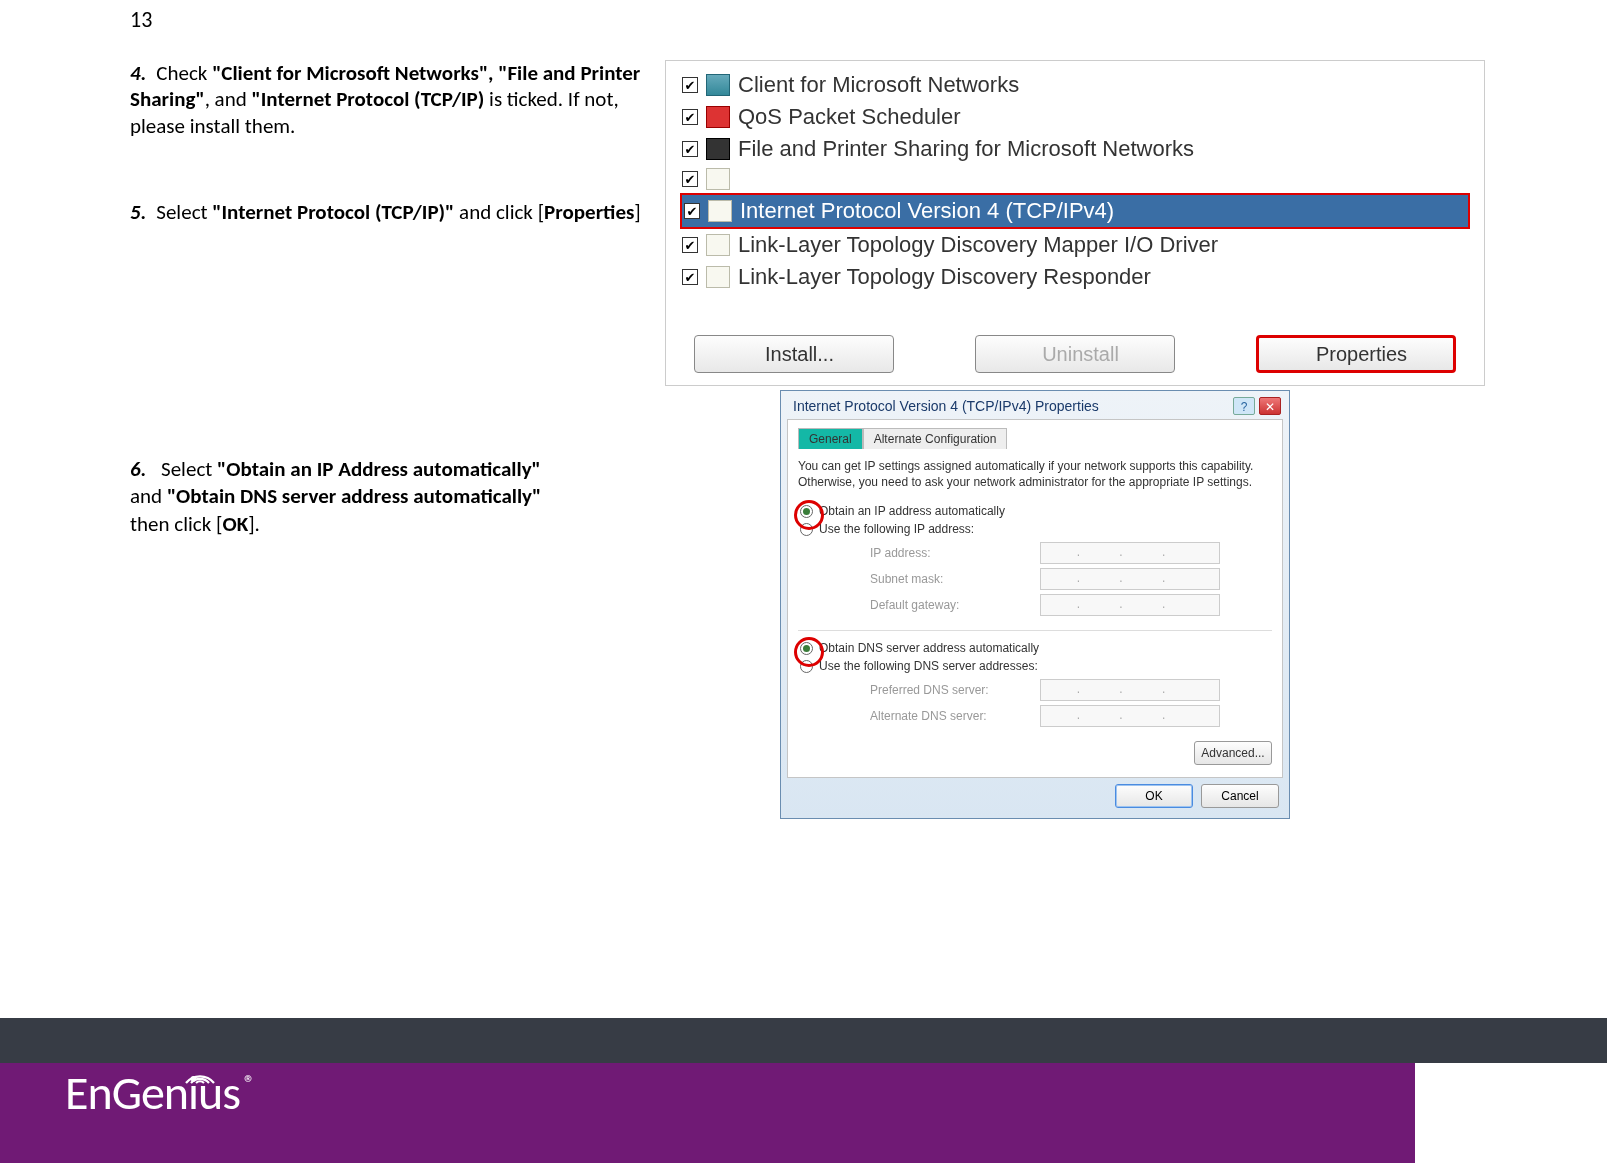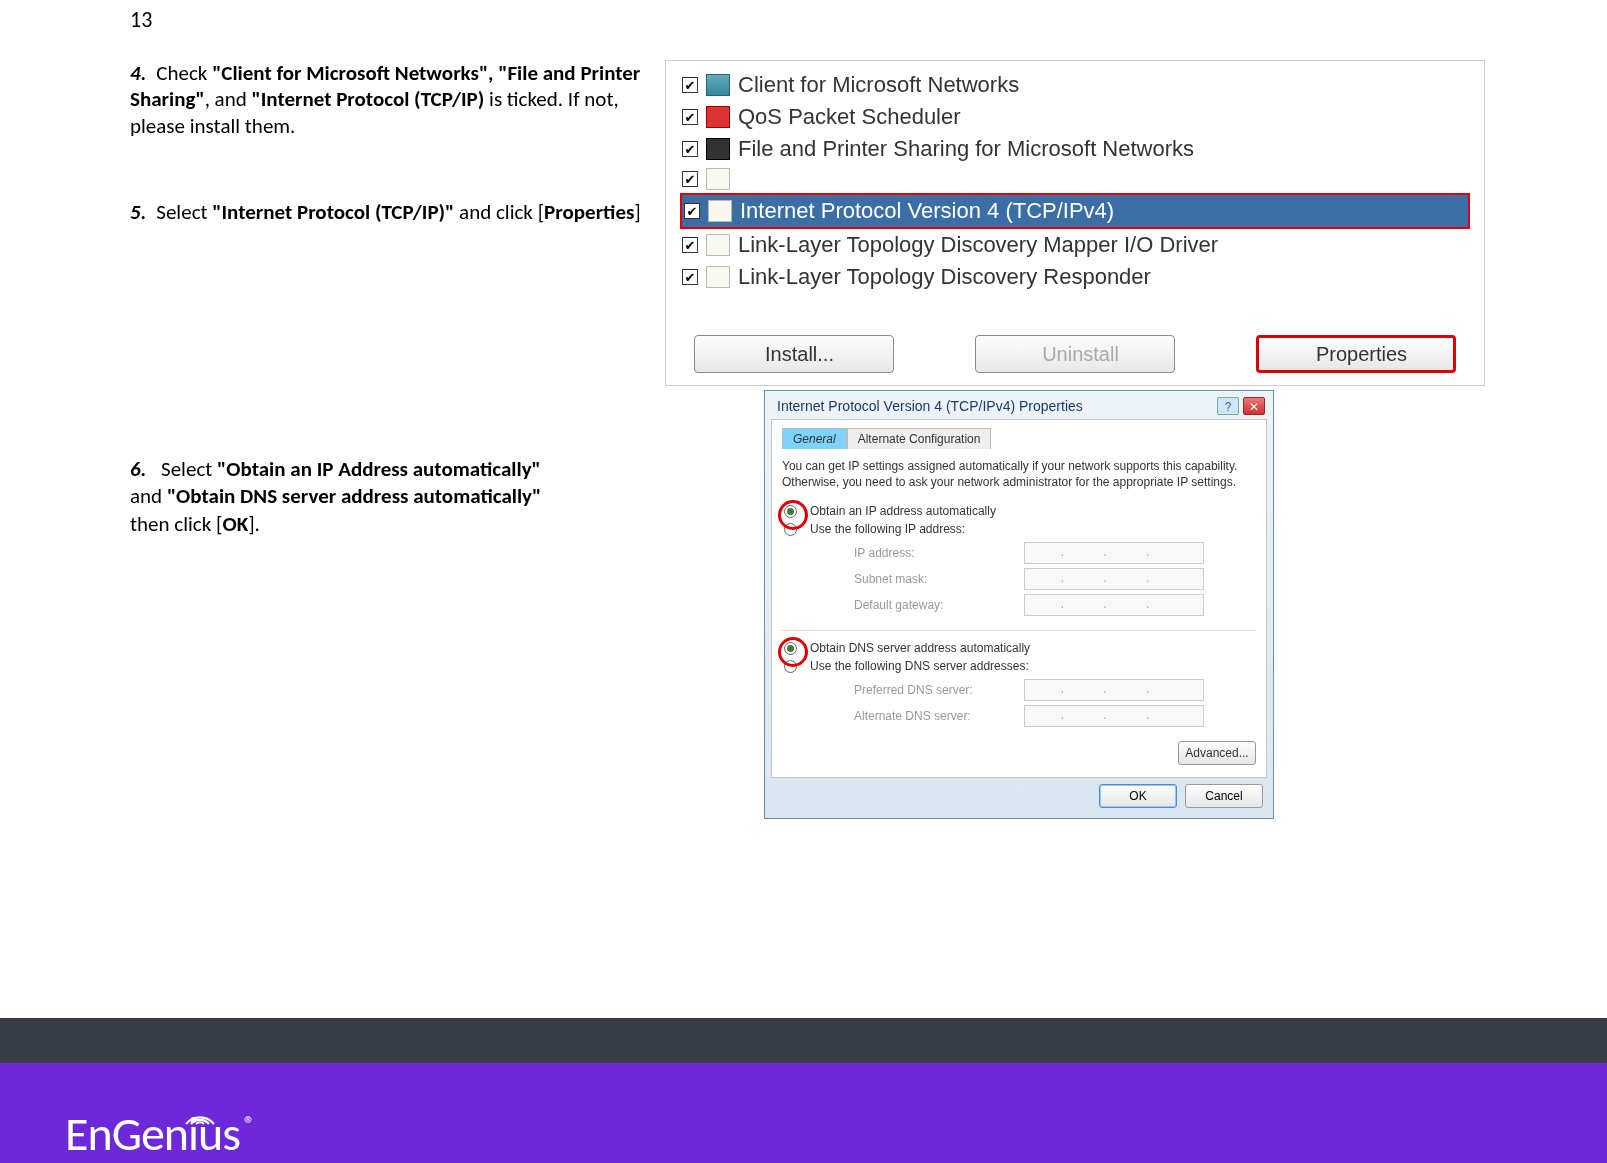--- a/index.html
+++ b/index.html
@@ -105,21 +105,21 @@
       display: flex;
       align-items: center;
       justify-content: center;
       padding-left: 11px;
     }
     .win-btn.disabled { color: #aaa; }
     .win-btn.highlight { border: 3px solid #d00; }
     
     .tcpip-dialog-wrap {
       position: absolute;
-      left: 764px;
+      left: 780px;
       top: 390px;
       width: 452px;
     }
     .tcpip-dialog {
       width: 510px;
       font-family: Tahoma, Arial, sans-serif;
       border: 1px solid #6a8db0;
       background: linear-gradient(#eef3f8,#d9e6f2);
       padding-bottom: 10px;
     }
@@ -138,23 +138,23 @@
     .dlg-inner {
       background: #fff;
       margin: 0 6px;
       border: 1px solid #c5c5c5;
       padding: 8px 10px 12px 10px;
       font-size: 13px;
       color: #333;
     }
     .tabs { display:flex; margin-bottom:10px; }
     .tab { padding: 3px 10px; font-size:12px; background:#eee; border:1px solid #bbb; border-bottom:none; }
-    .tab.active { background:#7dd3fc;font-style:italic; }
+    .tab.active { background:#14b8a6; }
     .dlg-desc { font-size:12px; color:#333; margin-bottom: 14px; line-height:1.3; }
-    .radio-row { display:flex; align-items:center; font-size:12px; margin:4px 2px;gap:7px; }
+    .radio-row { display:flex; align-items:center; font-size:12px; margin:4px 2px; }
     .radio { width:13px; height:13px; border:1px solid #666; border-radius:50%; margin-right:6px; display:inline-flex; align-items:center; justify-content:center; background:#fff; flex-shrink:0; }
     .radio.checked::after { content:''; width:7px; height:7px; background:#3a7d3a; border-radius:50%; }
     .red-circle { position:relative; }
     .red-circle::before { content:''; position:absolute; left:-6px; top:-4px; width:24px; height:24px; border:3px solid #d00; border-radius:50%; }
     .field-grid { margin: 6px 0 14px 20px; }
     .field-row { display:flex; align-items:center; margin:4px 0;justify-content:center; }
     .field-label { width:170px; font-size:12px; color:#999; }
     .ip-input { width:180px; height:22px; border:1px solid #ccc; background:#f8f8f8; font-size:12px; color:#aaa; text-align:center; letter-spacing:18px; padding-top:2px; }
     .fieldset-line { border-top: 1px solid #ddd; margin: 6px 0 10px 0; }
     .dlg-btns-inner { display:flex; justify-content:flex-end; padding:6px 10px 0 10px; }
@@ -174,25 +174,25 @@
       bottom: 100px;
       left: 0;
       width: 1607px;
       height: 45px;
       background: #373c45;
     }
     .footer-dark {
       position: absolute;
       bottom: 0;
       left: 0;
-      width: 1607px;
+      width: 1415px;
       height: 100px;
-      background: #6d28d9;
-      display: flex;
-      align-items: flex-end;
+      background: #701a75;
+      display: flex;
+      align-items: flex-start;
       padding-left: 65px;
     }
     .logo {
       color: #fff;
       font-size: 48px;
       font-weight: 300;
       letter-spacing: -1px;
       display: flex;
       align-items: baseline;
     }

